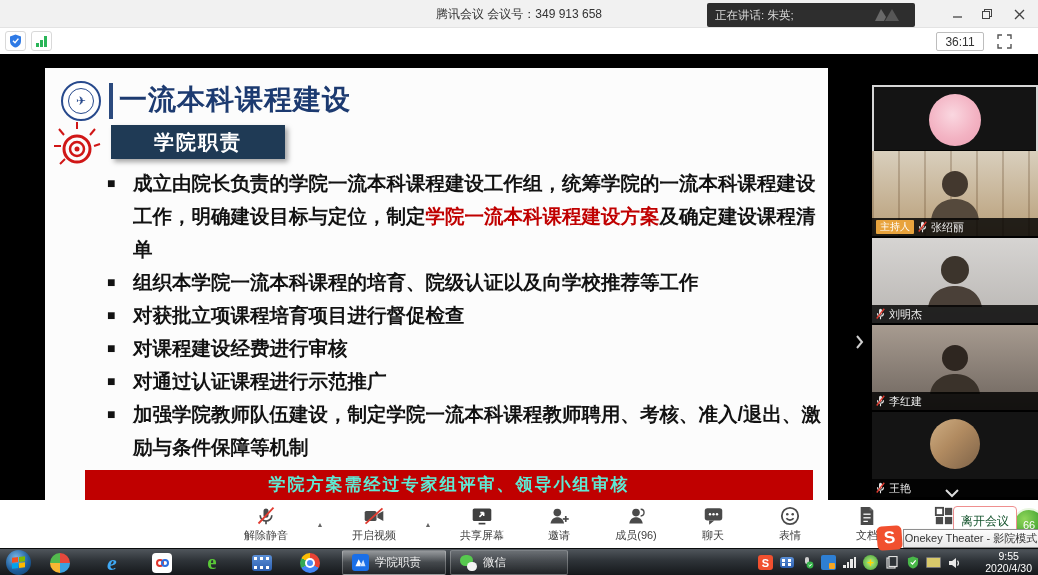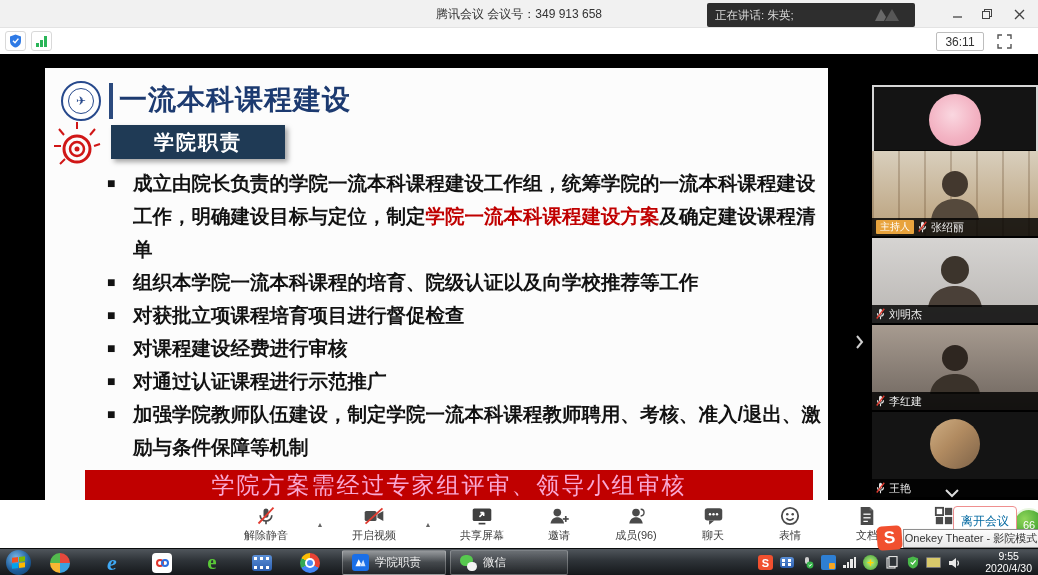--- a/index.html
+++ b/index.html
@@ -35,21 +35,21 @@
   .slide-title { position:absolute; left:74px; top:13px; font-size:28px; font-weight:bold; color:#1c3a70; letter-spacing:1px; }
 
   .burst { position:absolute; left:6px; top:52px; width:52px; height:52px; }
   .section-badge { position:absolute; left:66px; top:57px; width:174px; height:34px; background:#1f3a55; color:#fff; font-size:20px; font-weight:bold; text-align:center; line-height:34px; letter-spacing:2px; box-shadow:3px 3px 5px rgba(0,0,0,.35); }
 
   .bullets { position:absolute; left:62px; top:99px; width:716px; font-size:19.5px; font-weight:bold; color:#121212; line-height:33px; }
   .bullet { position:relative; padding-left:26px; }
   .bullet .mark { position:absolute; left:0; top:0; font-size:14px; }
   .red { color:#c00000; }
 
-  .banner { position:absolute; left:40px; top:402px; width:728px; height:32px; background:#c00000; color:#f9a8d4; font-size:23px; font-weight:normal; text-align:center; line-height:30px; letter-spacing:2px; }
+  .banner { position:absolute; left:40px; top:402px; width:728px; height:32px; background:#c00000; color:#5eead4; font-size:17px; font-weight:bold; text-align:center; line-height:30px; letter-spacing:2px; }
 
   
   .panel-chevron { position:absolute; left:855px; top:276px; width:14px; height:24px; display:flex; align-items:center; color:#cfcfcf; cursor:pointer; }
   .video-panel { position:absolute; left:872px; top:6px; width:166px; height:440px; background:#000; }
   .tile { position:absolute; left:0; width:166px; height:85px; overflow:hidden; background:#141414; }
   .tile.active { border:2px solid #d6d6d6;margin-top:21px; }
   .t1 { top:4px; } .t2 { top:91px; } .t3 { top:178px; } .t4 { top:265px; } .t5 { top:352px; height:85px; }
   .tile .label { position:absolute; left:0; right:0; bottom:0; height:18px; background:rgba(0,0,0,.82); display:flex; align-items:center; gap:4px; padding:0 4px; }
   .tile .label .nm { color:#eee; font-size:11px; white-space:nowrap; overflow:hidden; }
   .hostbadge { background:#e8a33d; color:#fff; font-size:10px; line-height:14px; padding:0 4px; border-radius:1px; }
@@ -61,21 +61,21 @@
   .t4 .bg { position:absolute; inset:0; background:linear-gradient(#a79b90,#6e655e); }
   .sil { position:absolute; left:50%; bottom:16px; transform:translateX(-50%); }
   .collapse-chevron { position:absolute; left:72px; top:424px; width:20px; height:14px; color:#ddd; z-index:3; }
 
   
   .toolbar { position:absolute; left:0; top:500px; width:1038px; height:48px; background:#fff; }
   .tb-items { position:absolute; left:238px; top:2px; display:flex;gap:21px; }
   .tb-item { width:56px; height:44px; display:flex; flex-direction:column; align-items:center; justify-content:center; gap:2px; color:#4a4a4a; cursor:pointer; position:relative; }
   .tb-item .lbl { font-size:11px; color:#3d3d3d; white-space:nowrap; }
   .tb-arrow { width:10px; height:44px; display:flex; align-items:center; justify-content:center; font-size:7px; color:#666; cursor:pointer; }
-  .leave-btn { position:absolute; left:953px; top:6px; width:64px; height:30px; border:1px solid #ef8f8f; border-radius:4px; background:#fff; color:#0369a1; font-size:12px; text-align:center; line-height:28px; cursor:pointer; z-index:4;font-family:Liberation Serif, serif; }
+  .leave-btn { position:absolute; left:953px; top:6px; width:64px; height:30px; border:1px solid #ef8f8f; border-radius:4px; background:#fff; color:#14532d; font-size:12px; text-align:center; line-height:28px; cursor:pointer; z-index:4;font-family:Liberation Serif, serif; }
   .accel-ball { position:absolute; left:1012px; top:8px; width:34px; height:34px; border-radius:50%; background:radial-gradient(circle at 35% 30%, #8fd65a, #3d9e2e 70%); color:#fff; font-size:11px; display:flex; align-items:center; justify-content:center; z-index:3; border:2px solid #e8f6e0; }
   .sogou-s { position:absolute; left:877px; top:26px; width:25px; height:24px; background:#f1502f; border-radius:5px; color:#fff; font-weight:bold; font-size:17px; display:flex; align-items:center; justify-content:center; transform:rotate(-4deg); z-index:5; }
   .onekey-tip { position:absolute; left:903px; top:29px; width:136px; height:19px; background:linear-gradient(#fdfdfd,#e8e8e8); border:1px solid #8f8f8f; font-size:11px; color:#333; text-align:center; line-height:17px; z-index:6; white-space:nowrap; box-shadow:1px 1px 2px rgba(0,0,0,.3); }
 
   
   .taskbar { position:absolute; left:0; top:548px; width:1038px; height:27px; background:linear-gradient(#50565c,#2e3338 45%,#15181b); border-top:1px solid #0a0c0d; }
   .tk { position:absolute; top:2px; width:24px; height:23px; display:flex; align-items:center; justify-content:center; cursor:pointer; }
   .orb { position:absolute; left:6px; top:1px; width:25px; height:25px; border-radius:50%; background:radial-gradient(circle at 40% 32%,#7db9e8 0%,#1f5f9e 55%,#0d3b66 100%); display:flex; align-items:center; justify-content:center; cursor:pointer; }
   .winflag { width:13px; height:11px; display:grid; grid-template-columns:6px 6px; grid-template-rows:5px 5px; gap:1px; transform:skewY(-6deg); }
   .winflag i:nth-child(1){background:#f25022;} .winflag i:nth-child(2){background:#7fba00;}

